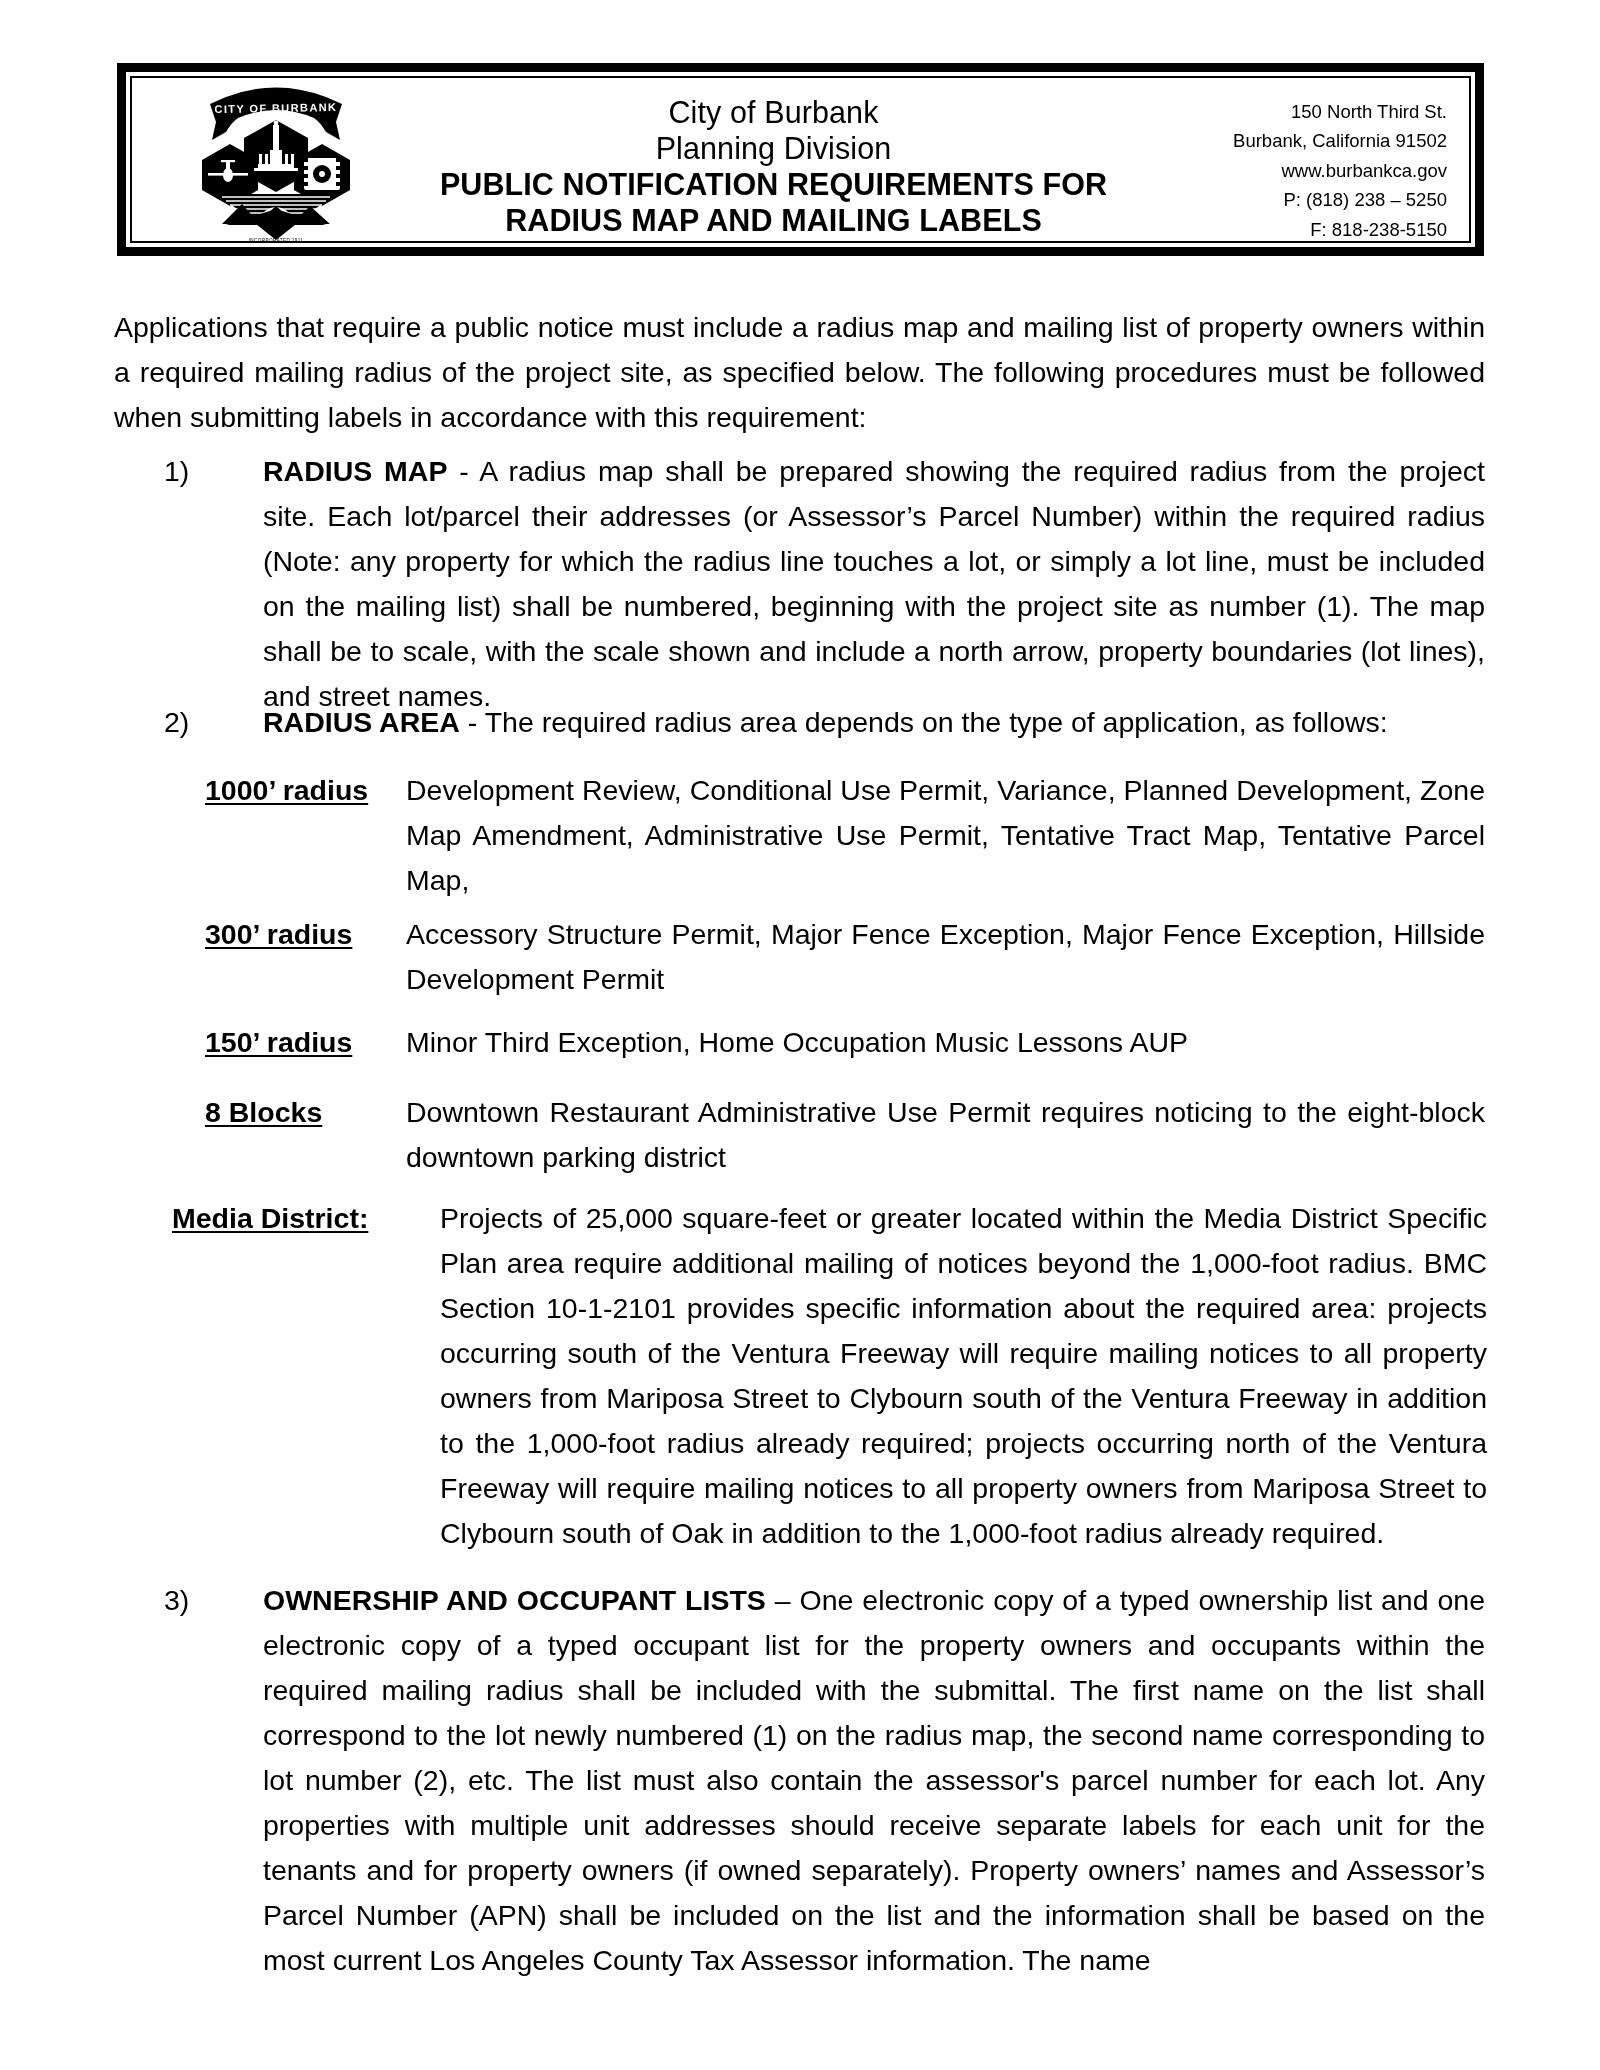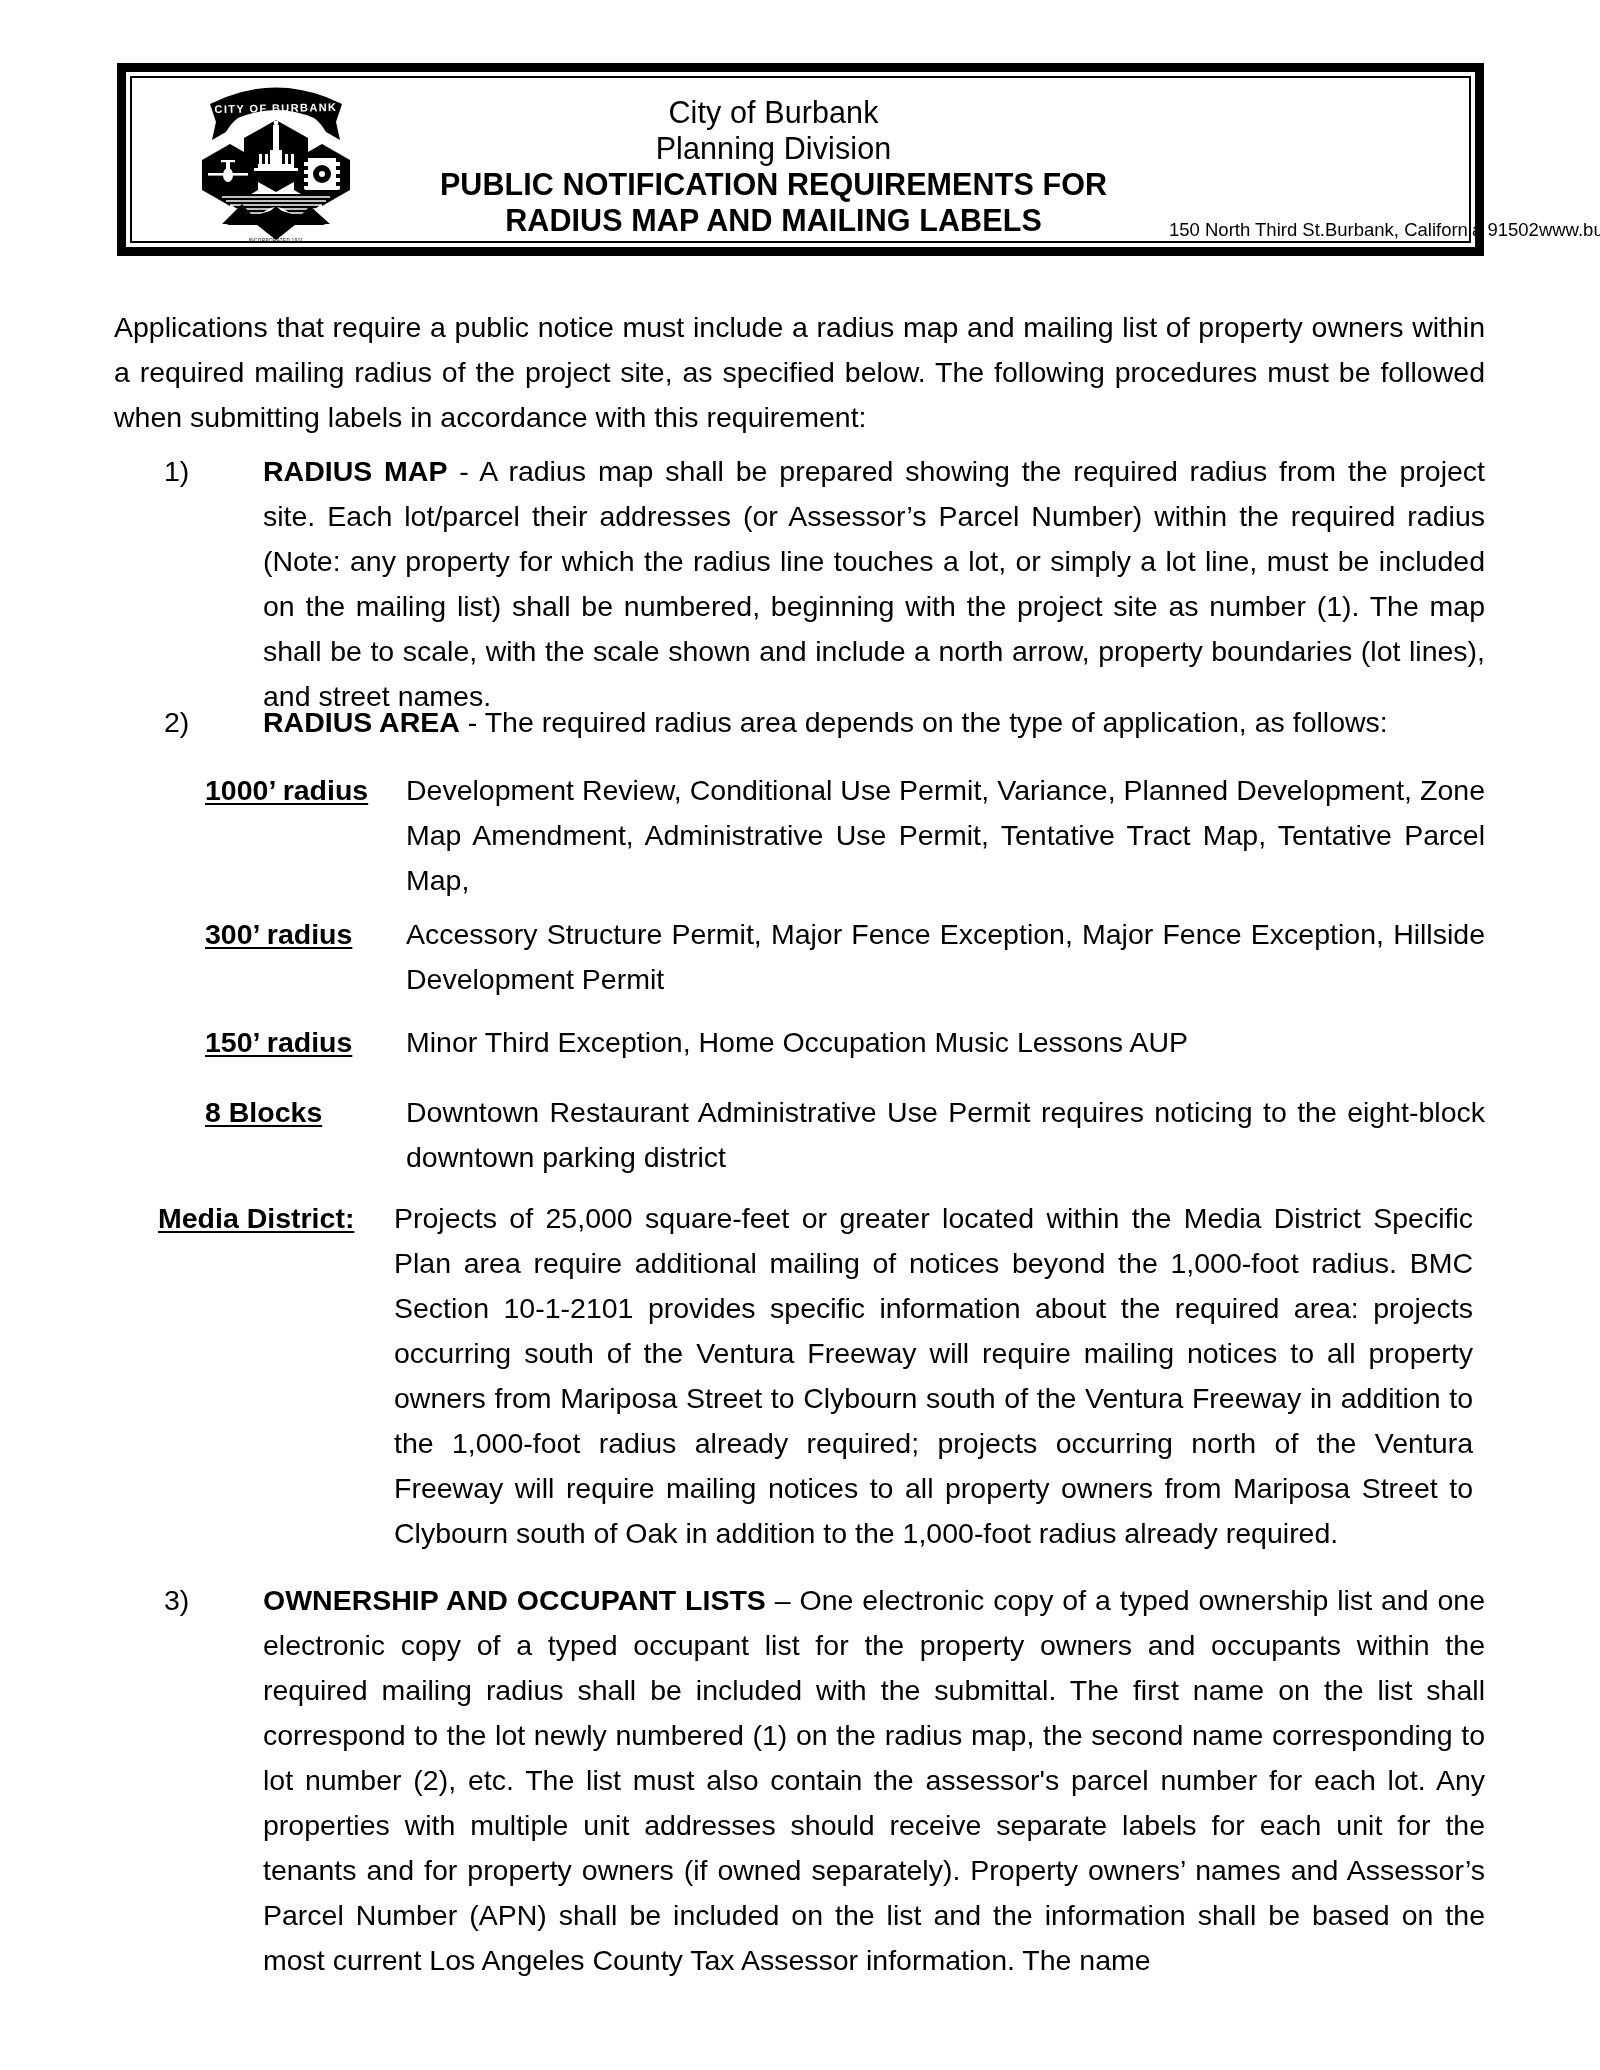--- a/index.html
+++ b/index.html
@@ -86,21 +86,21 @@
     line-height: 36px;
     font-weight: 700;
     letter-spacing: 0.1px;
     white-space: nowrap;
   }
 
   .addr-cell {
     width: 300px;
     flex: 0 0 300px;
     display: flex;
-    flex-direction: row;
+    flex-direction: column;
     align-items: flex-end;
     justify-content: space-between;
     padding-top: 22px;
     padding-right: 22px;
     box-sizing: border-box;
   }
   .addr-line {
     font-size: 18.5px;
     line-height: 23.5px;
     white-space: nowrap;
@@ -308,21 +308,21 @@
   <div class="radius-row" id="radius-150">
     <div class="radius-label">150’ radius</div>
     <div class="radius-desc no-justify">Minor Third Exception, Home Occupation Music Lessons AUP</div>
   </div>
 
   <div class="radius-row" id="radius-8b">
     <div class="radius-label">8 Blocks</div>
     <div class="radius-desc">Downtown Restaurant Administrative Use Permit requires noticing to the eight-block downtown parking district</div>
   </div>
 
-  <div class="radius-row" id="radius-media" style="left:158px; width:1315px;">
+  <div class="radius-row" id="radius-media" style="left:172px; width:1315px;gap:32px;">
     <div class="radius-label wide" style="flex:0 0 210px; width:210px;">Media District:</div>
     <div class="radius-desc">Projects of 25,000 square-feet or greater located within the Media District Specific Plan area require additional mailing of notices beyond the 1,000-foot radius. BMC Section 10-1-2101 provides specific information about the required area: projects occurring south of the Ventura Freeway will require mailing notices to all property owners from Mariposa Street to Clybourn south of the Ventura Freeway in addition to the 1,000-foot radius already required; projects occurring north of the Ventura Freeway will require mailing notices to all property owners from Mariposa Street to Clybourn south of Oak in addition to the 1,000-foot radius already required.</div>
   </div>
 
   <div class="numbered-item" id="item-3">
     <div class="num-marker">3)</div>
     <div class="num-body"><b>OWNERSHIP AND OCCUPANT LISTS</b><span> – One electronic copy of a typed ownership list and one electronic copy of a typed occupant list for the property owners and occupants within the required mailing radius shall be included with the submittal.  The first name on the list shall correspond to the lot newly numbered (1) on the radius map, the second name corresponding to lot number (2), etc.  The list must also contain the assessor's parcel number for each lot. Any properties with multiple unit addresses should receive separate labels for each unit for the tenants and for property owners (if owned separately).  Property owners’ names and Assessor’s Parcel Number (APN) shall be included on the list and the information shall be based on the most current Los Angeles County Tax Assessor information. The name</span></div>
   </div>
 
 </div>

